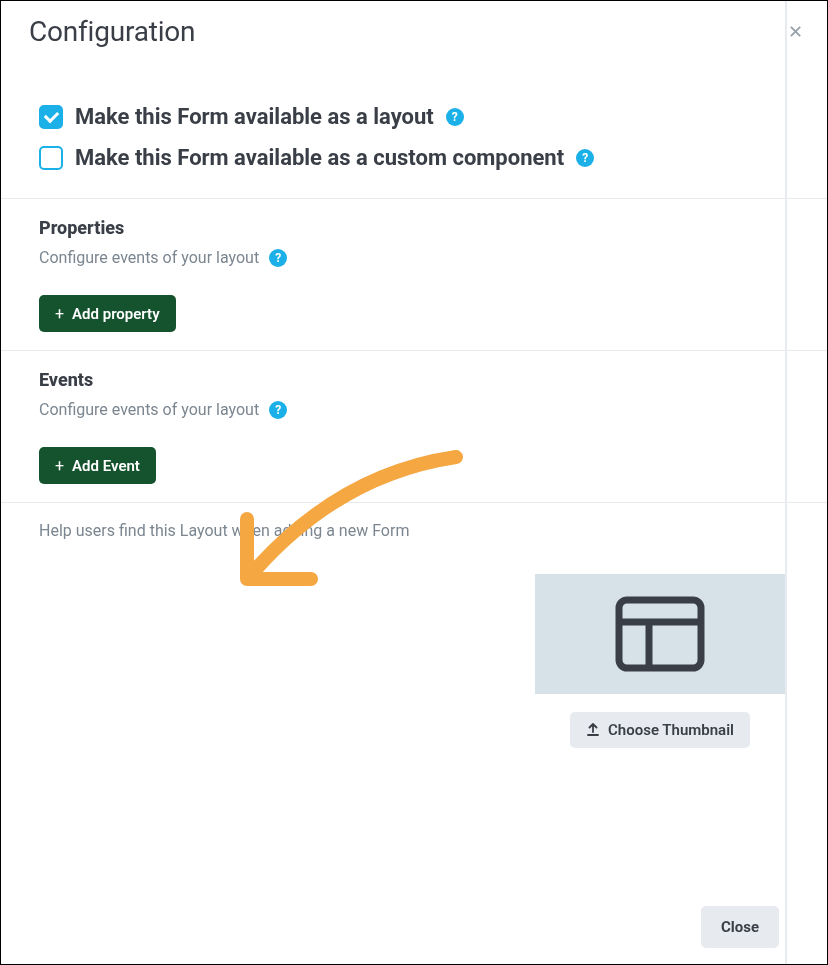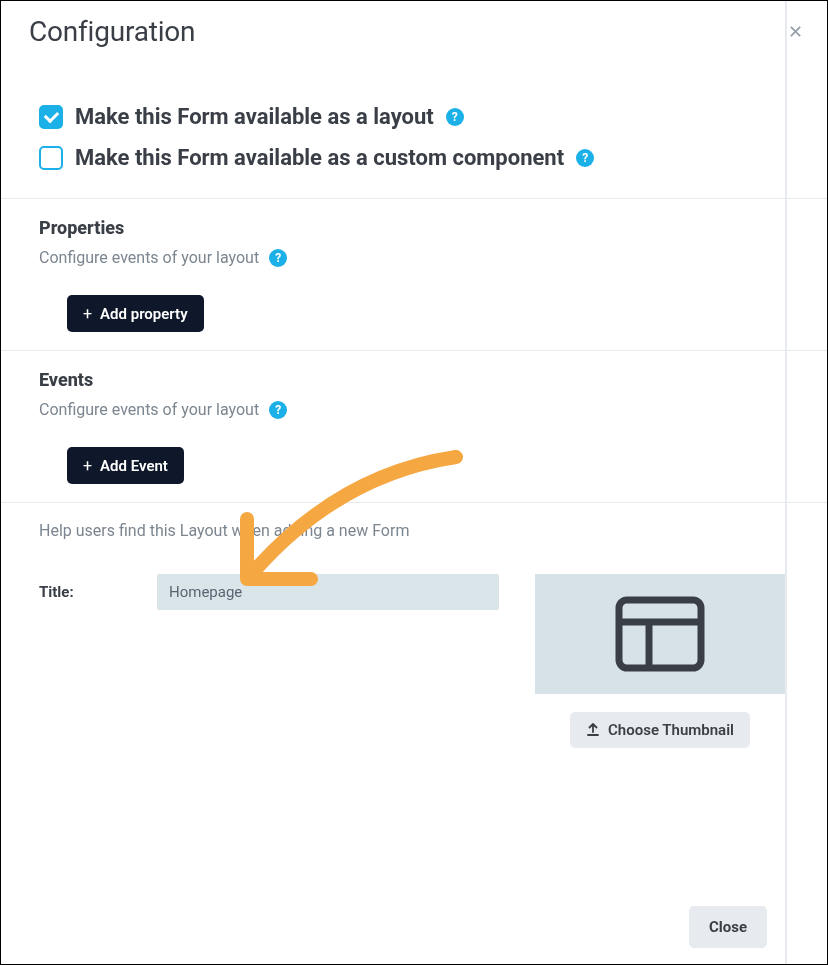--- a/index.html
+++ b/index.html
@@ -118,23 +118,22 @@
       gap: 8px;
       border: none;
       border-radius: 5px;
       padding: 9px 16px;
       font-size: 15px;
       font-weight: 600;
       cursor: pointer;
       font-family: inherit;
     }
     .btn-primary {
-      background: #0f172a;
+      background: #14532d;
       color: #fff;
-      margin-left: 28px;
     }
     .btn-secondary {
       background: #e7eaee;
       color: #3a3f47;
     }
     .btn-close {
       background: #e7eaee;
       color: #3a3f47;
       font-weight: 700;
       padding: 12px 20px;
@@ -189,21 +188,21 @@
       width: 250px;
       height: 120px;
       background: #d6e2e8;
       display: flex;
       align-items: center;
       justify-content: center;
     }
     .footer {
       position: absolute;
       bottom: 16px;
-      right: 60px;
+      right: 48px;
     }
     .arrow-anno {
       position: absolute;
       left: 230px;
       top: 448px;
       pointer-events: none;
     }
   </style>
 </head>
 <body>
@@ -253,24 +252,20 @@
     </button>
   </div>
 
   <div class="section" style="border-top:1px solid #e7ebef;">
     <div class="sec-desc" style="margin-bottom:34px;">
       <span>Help users find this Layout when adding a new Form</span>
     </div>
 
     <div class="metadata-body">
       <div class="meta-fields">
-        <div class="meta-row">
-          <span class="meta-label">Title:</span>
-          <input class="meta-input" value="Homepage" style="">
-        </div>
       </div>
 
       <div class="thumb-col">
         <div class="thumb-preview">
           <svg width="90" height="76" viewBox="0 0 90 76">
             <rect x="4" y="4" width="82" height="68" rx="8" ry="8" fill="none" stroke="#3a3f47" stroke-width="7"></rect>
             <line x1="4" y1="26" x2="86" y2="26" stroke="#3a3f47" stroke-width="7"></line>
             <line x1="34" y1="26" x2="34" y2="72" stroke="#3a3f47" stroke-width="7"></line>
           </svg>
         </div>

